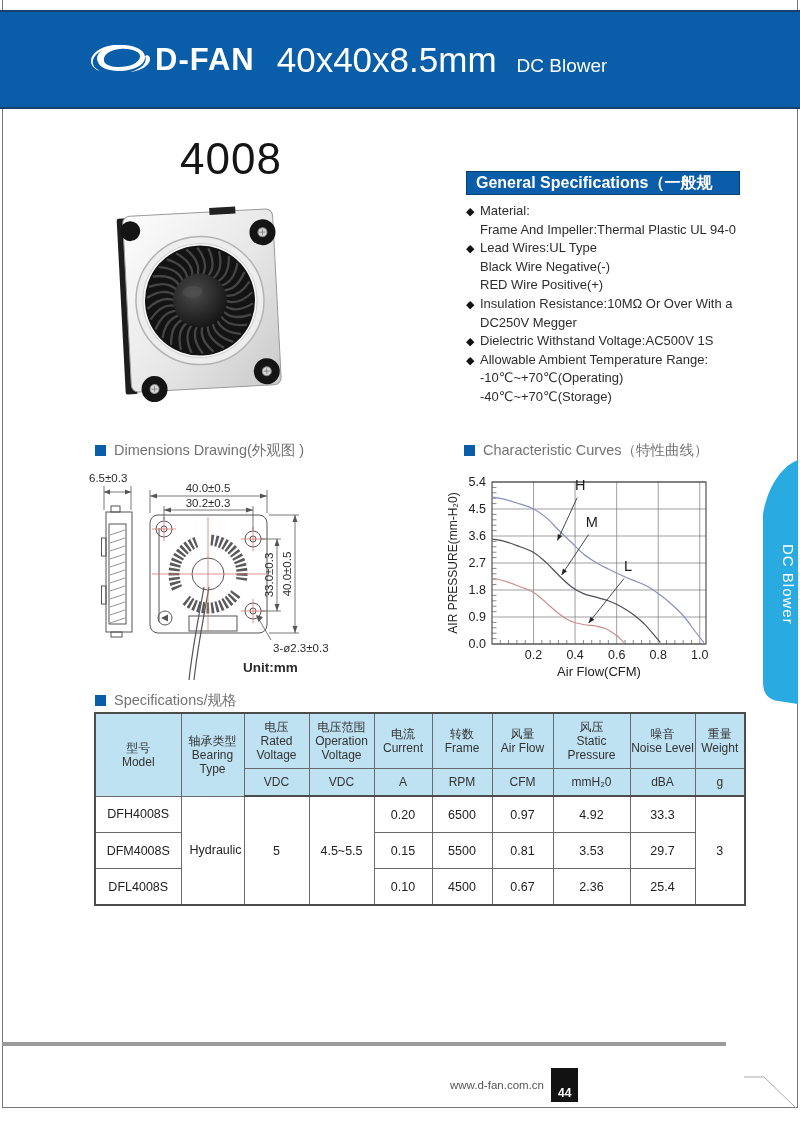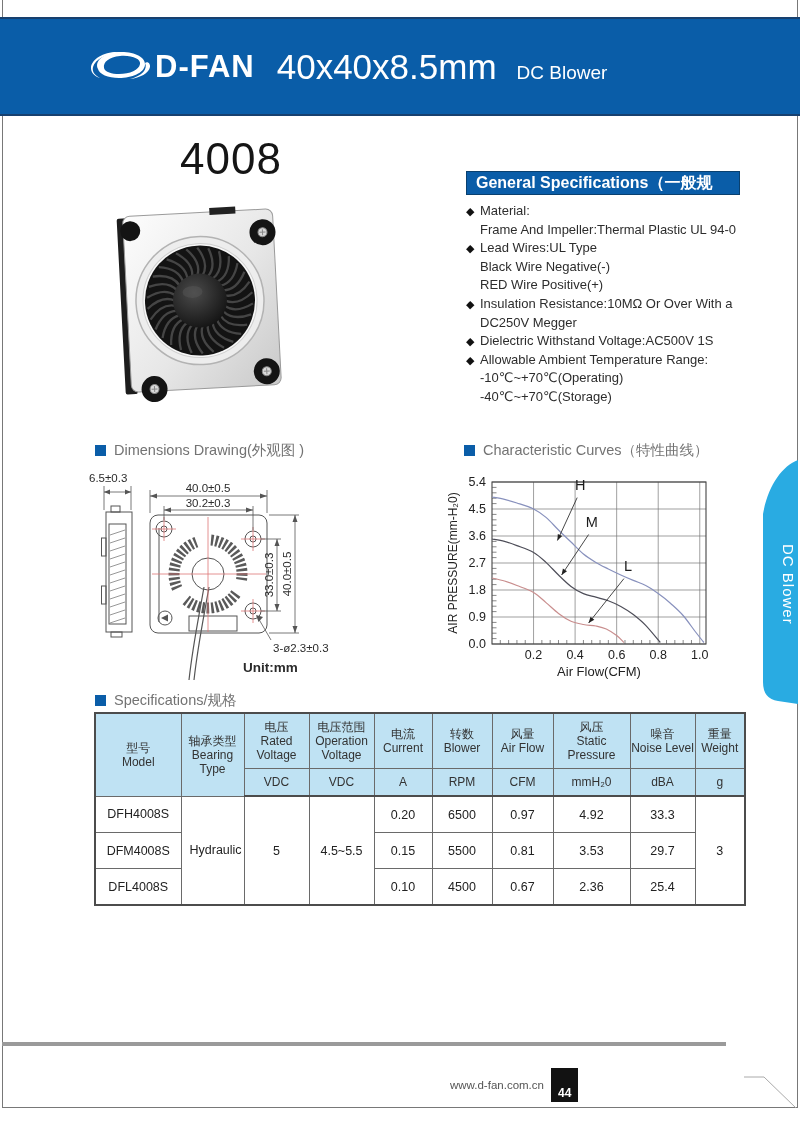--- a/index.html
+++ b/index.html
@@ -1,21 +1,21 @@
 <!DOCTYPE html>
 <html><head>
 <meta charset="utf-8">
 <style>
   html,body{margin:0;padding:0;background:#fff;}
   .page{position:relative;width:800px;height:1131px;background:#ffffff;overflow:hidden;
         font-family:"Liberation Sans","DejaVu Sans",sans-serif;color:#222;}
   .frame{position:absolute;left:2px;right:2px;top:0;bottom:23px;
          border-left:1px solid #787878;border-right:1px solid #787878;border-bottom:1px solid #787878;}
   
-  .header{position:absolute;left:0;top:17px;width:800px;height:99px;background:#0a5da8;
+  .header{position:absolute;left:0;top:10px;width:800px;height:99px;background:#0a5da8;
           border-top:2px solid #17406f;border-bottom:2px solid #17406f;box-sizing:border-box;
           display:flex;align-items:center;}
   .logo{display:flex;align-items:center;margin-left:90px;}
   .brand{color:#fff;font-size:31px;font-weight:bold;letter-spacing:1px;margin-left:3px;}
   .size-title{color:#fff;font-size:35px;margin-left:22px;}
   .subtitle{color:#fff;font-size:19px;margin-left:20px;margin-top:12px;}
   
   .model-title{position:absolute;left:106px;top:134px;width:176px;text-align:right;
                font-size:44px;color:#151515;letter-spacing:1px;}
   .fan-photo{position:absolute;left:96px;top:198px;width:192px;height:206px;}
@@ -412,21 +412,21 @@
 Type</th>
       <th>电压
 Rated
 Voltage</th>
       <th>电压范围
 Operation
 Voltage</th>
       <th>电流
 Current</th>
       <th>转数
-Blower</th>
+Frame</th>
       <th>风量
 Air Flow</th>
       <th>风压
 Static
 Pressure</th>
       <th>噪音
 Noise Level</th>
       <th>重量
 Weight</th>
     </tr>

